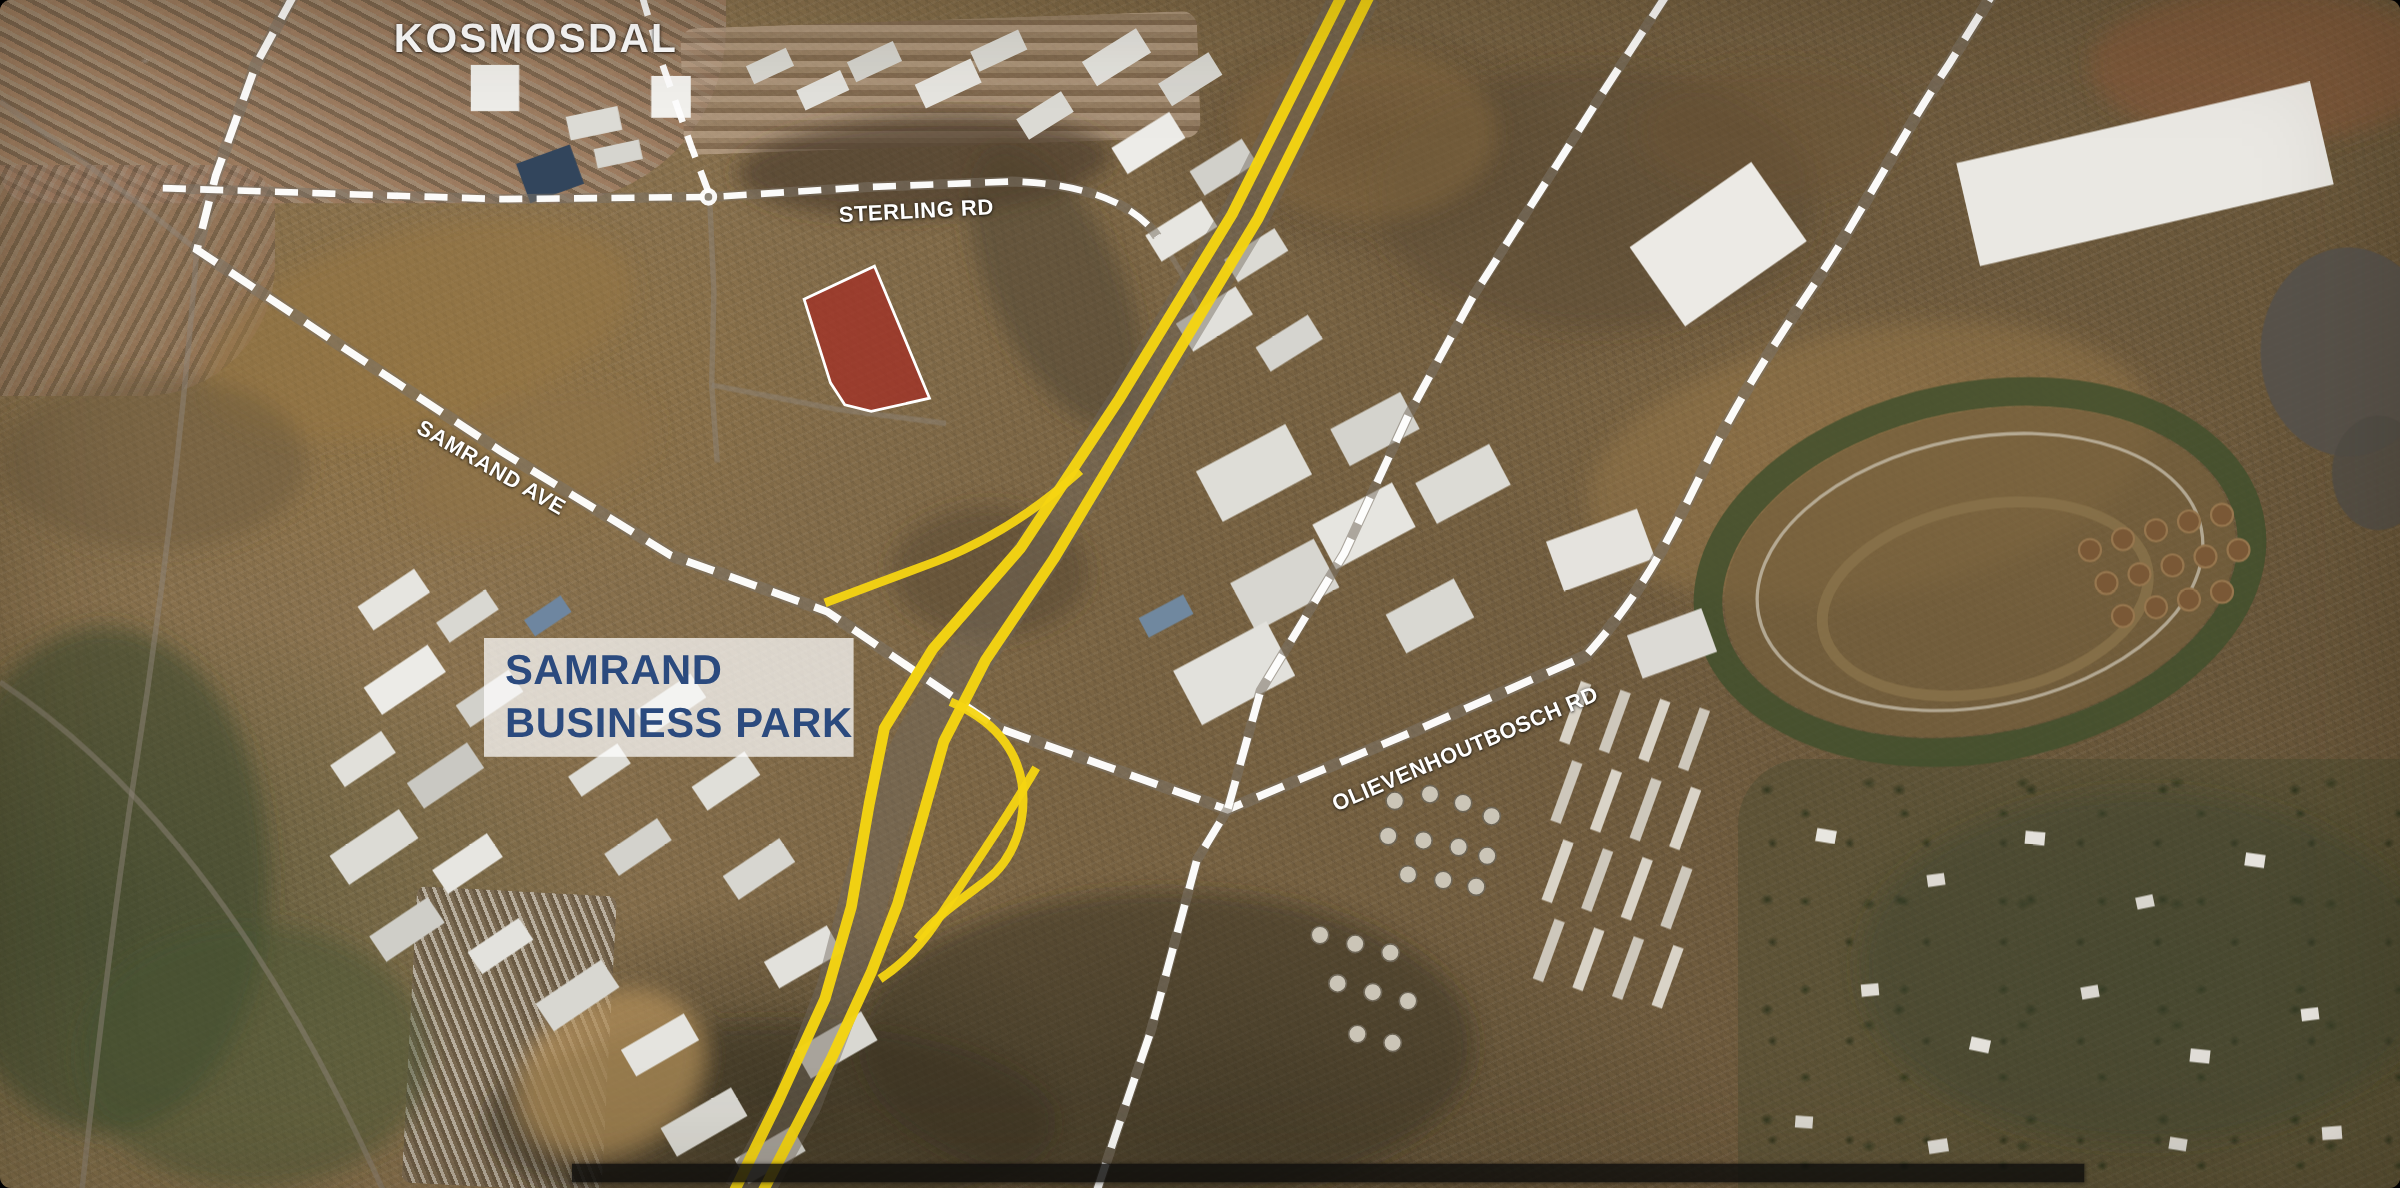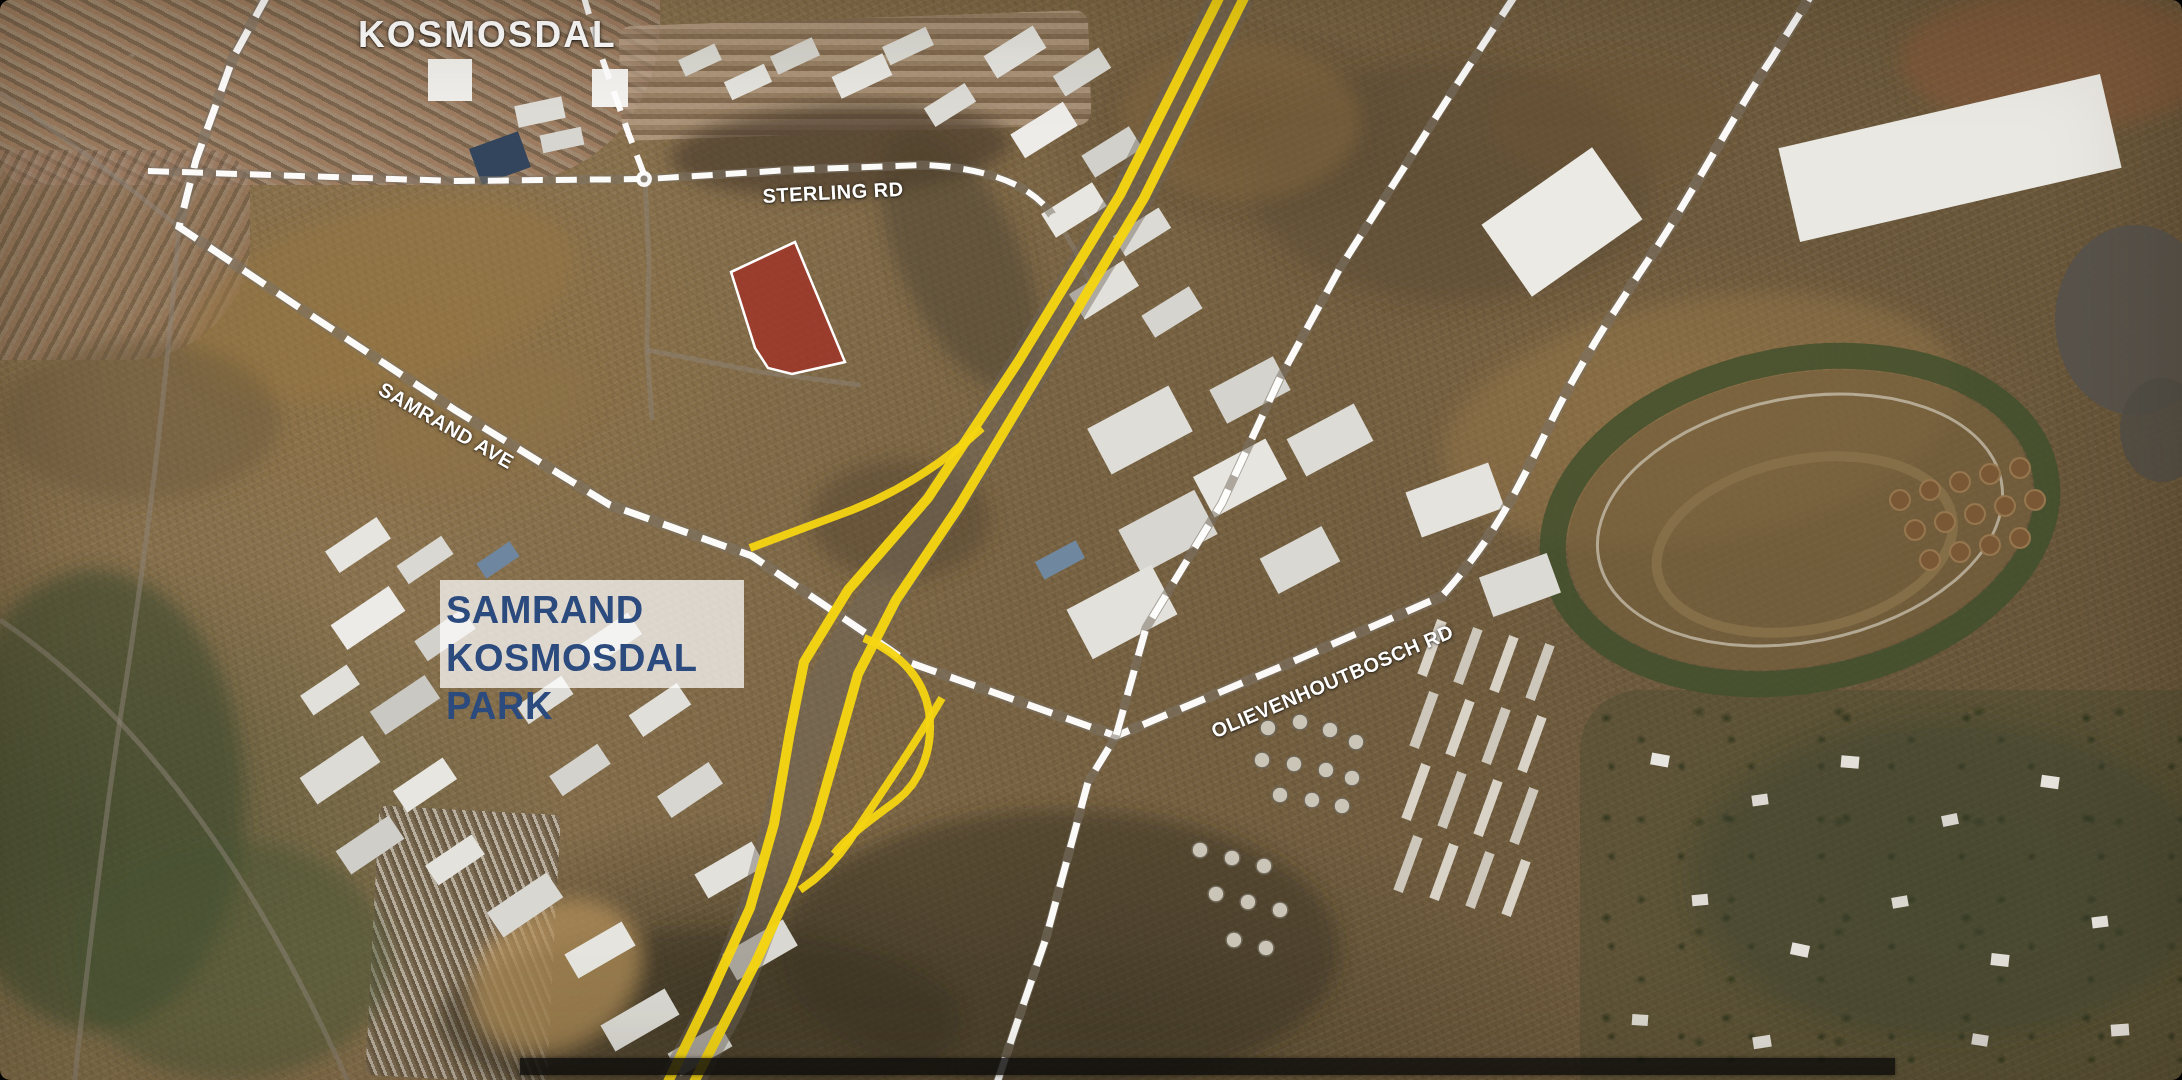--- a/index.html
+++ b/index.html
@@ -76,22 +76,22 @@
   .site{fill-opacity:.8;stroke-width:2.5;}
   .map-label{
     position:absolute;color:#fff;font-weight:bold;white-space:nowrap;
     text-shadow:0 0 4px rgba(0,0,0,.6),0 1px 2px rgba(0,0,0,.55);
   }
   .label-kosmosdal{left:358px;top:14px;font-size:37px;letter-spacing:2px;}
   .label-sterling{left:762px;top:185px;font-size:20px;letter-spacing:0.5px;transform:rotate(-3deg);transform-origin:0 0;}
   .label-samrand-ave{left:386px;top:378px;font-size:20px;letter-spacing:0.5px;transform:rotate(30deg);transform-origin:0 0;}
   .label-olievenhoutbosch{left:1208px;top:722px;font-size:20px;letter-spacing:0.5px;transform:rotate(-23deg);transform-origin:0 0;}
   .business-park-box{
-    position:absolute;left:440px;top:580px;width:304px;height:108px;
-    background:rgba(255,255,255,.72);padding:6px 0 0 6px;box-sizing:border-box;
+    position:absolute;left:440px;top:580px;width:336px;height:108px;
+    background:rgba(255,255,255,.72);padding:6px 0 0 19px;box-sizing:border-box;
   }
   .business-park-box .bp-line{
     display:block;font-weight:bold;font-size:38px;line-height:48px;color:#2B4A7E;letter-spacing:0.5px;
   }
   .vignette{position:absolute;inset:0;pointer-events:none;
     box-shadow:inset 0 0 120px rgba(40,30,15,.25);}
 </style>
 </head>
 <body>
 
@@ -300,19 +300,19 @@
     <polygon id="site-polygon" class="site" points="795,242 845,362 792,374 768,368 755,348 731,272" fill="#A13227" stroke="#FFFFFF"></polygon>
   </svg>
 
   <div class="map-label label-kosmosdal">KOSMOSDAL</div>
   <div class="map-label label-sterling">STERLING RD</div>
   <div class="map-label label-samrand-ave">SAMRAND AVE</div>
   <div class="map-label label-olievenhoutbosch">OLIEVENHOUTBOSCH RD</div>
 
   <div class="business-park-box">
     <span class="bp-line">SAMRAND</span>
-    <span class="bp-line">KOSMOSDAL PARK</span>
+    <span class="bp-line">BUSINESS PARK</span>
   </div>
 
   <div class="bottom-bar"></div>
 
   <div class="vignette"></div>
 </div>
 
 </body></html>

